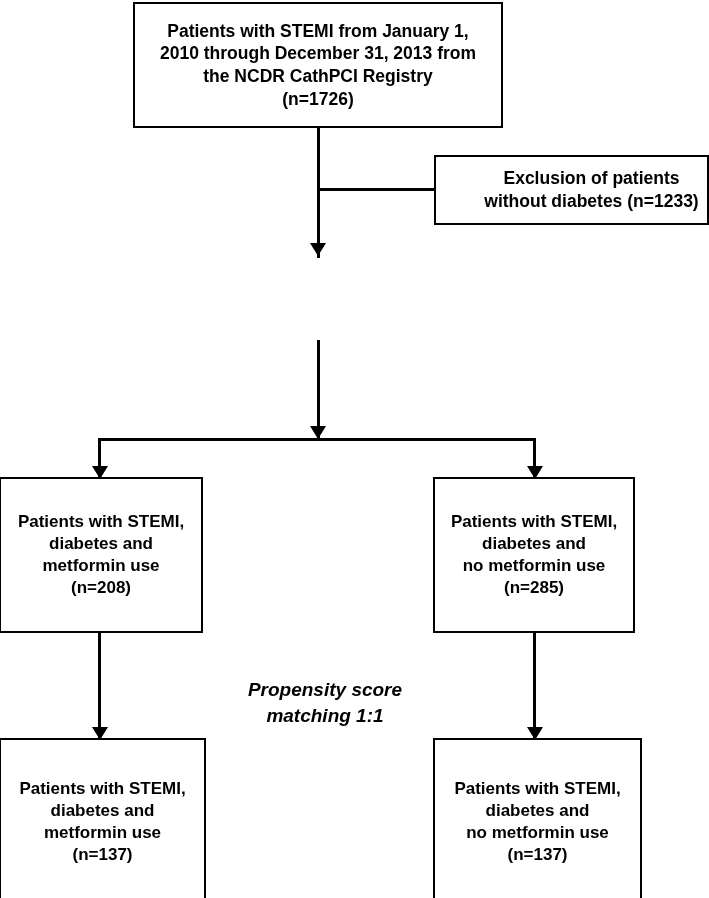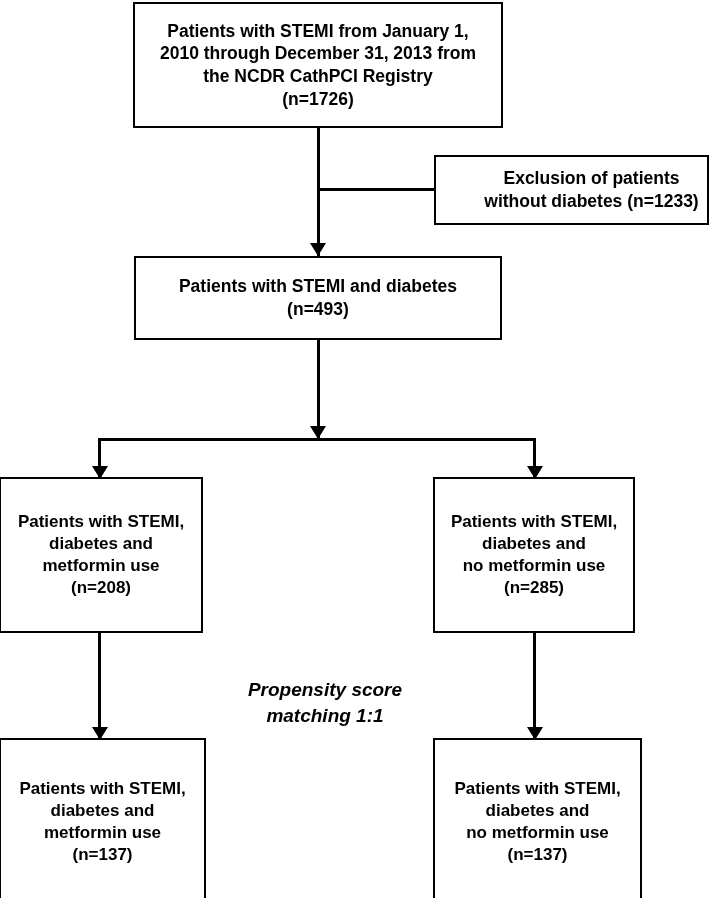--- a/index.html
+++ b/index.html
@@ -142,24 +142,20 @@
 2010 through December 31, 2013 from
 the NCDR CathPCI Registry
 (n=1726)</span>
   </div>
 
   <div class="box" id="box-exclusion">
     <span class="box-text">Exclusion of patients
 without diabetes (n=1233)</span>
   </div>
 
-  <div class="box" id="box-cohort">
-    <span class="box-text">Patients with STEMI and diabetes
-(n=493)</span>
-  </div>
 
   <div class="box" id="box-metformin">
     <span class="box-text">Patients with STEMI,
 diabetes and
 metformin use
 (n=208)</span>
   </div>
 
   <div class="box" id="box-no-metformin">
     <span class="box-text">Patients with STEMI,

